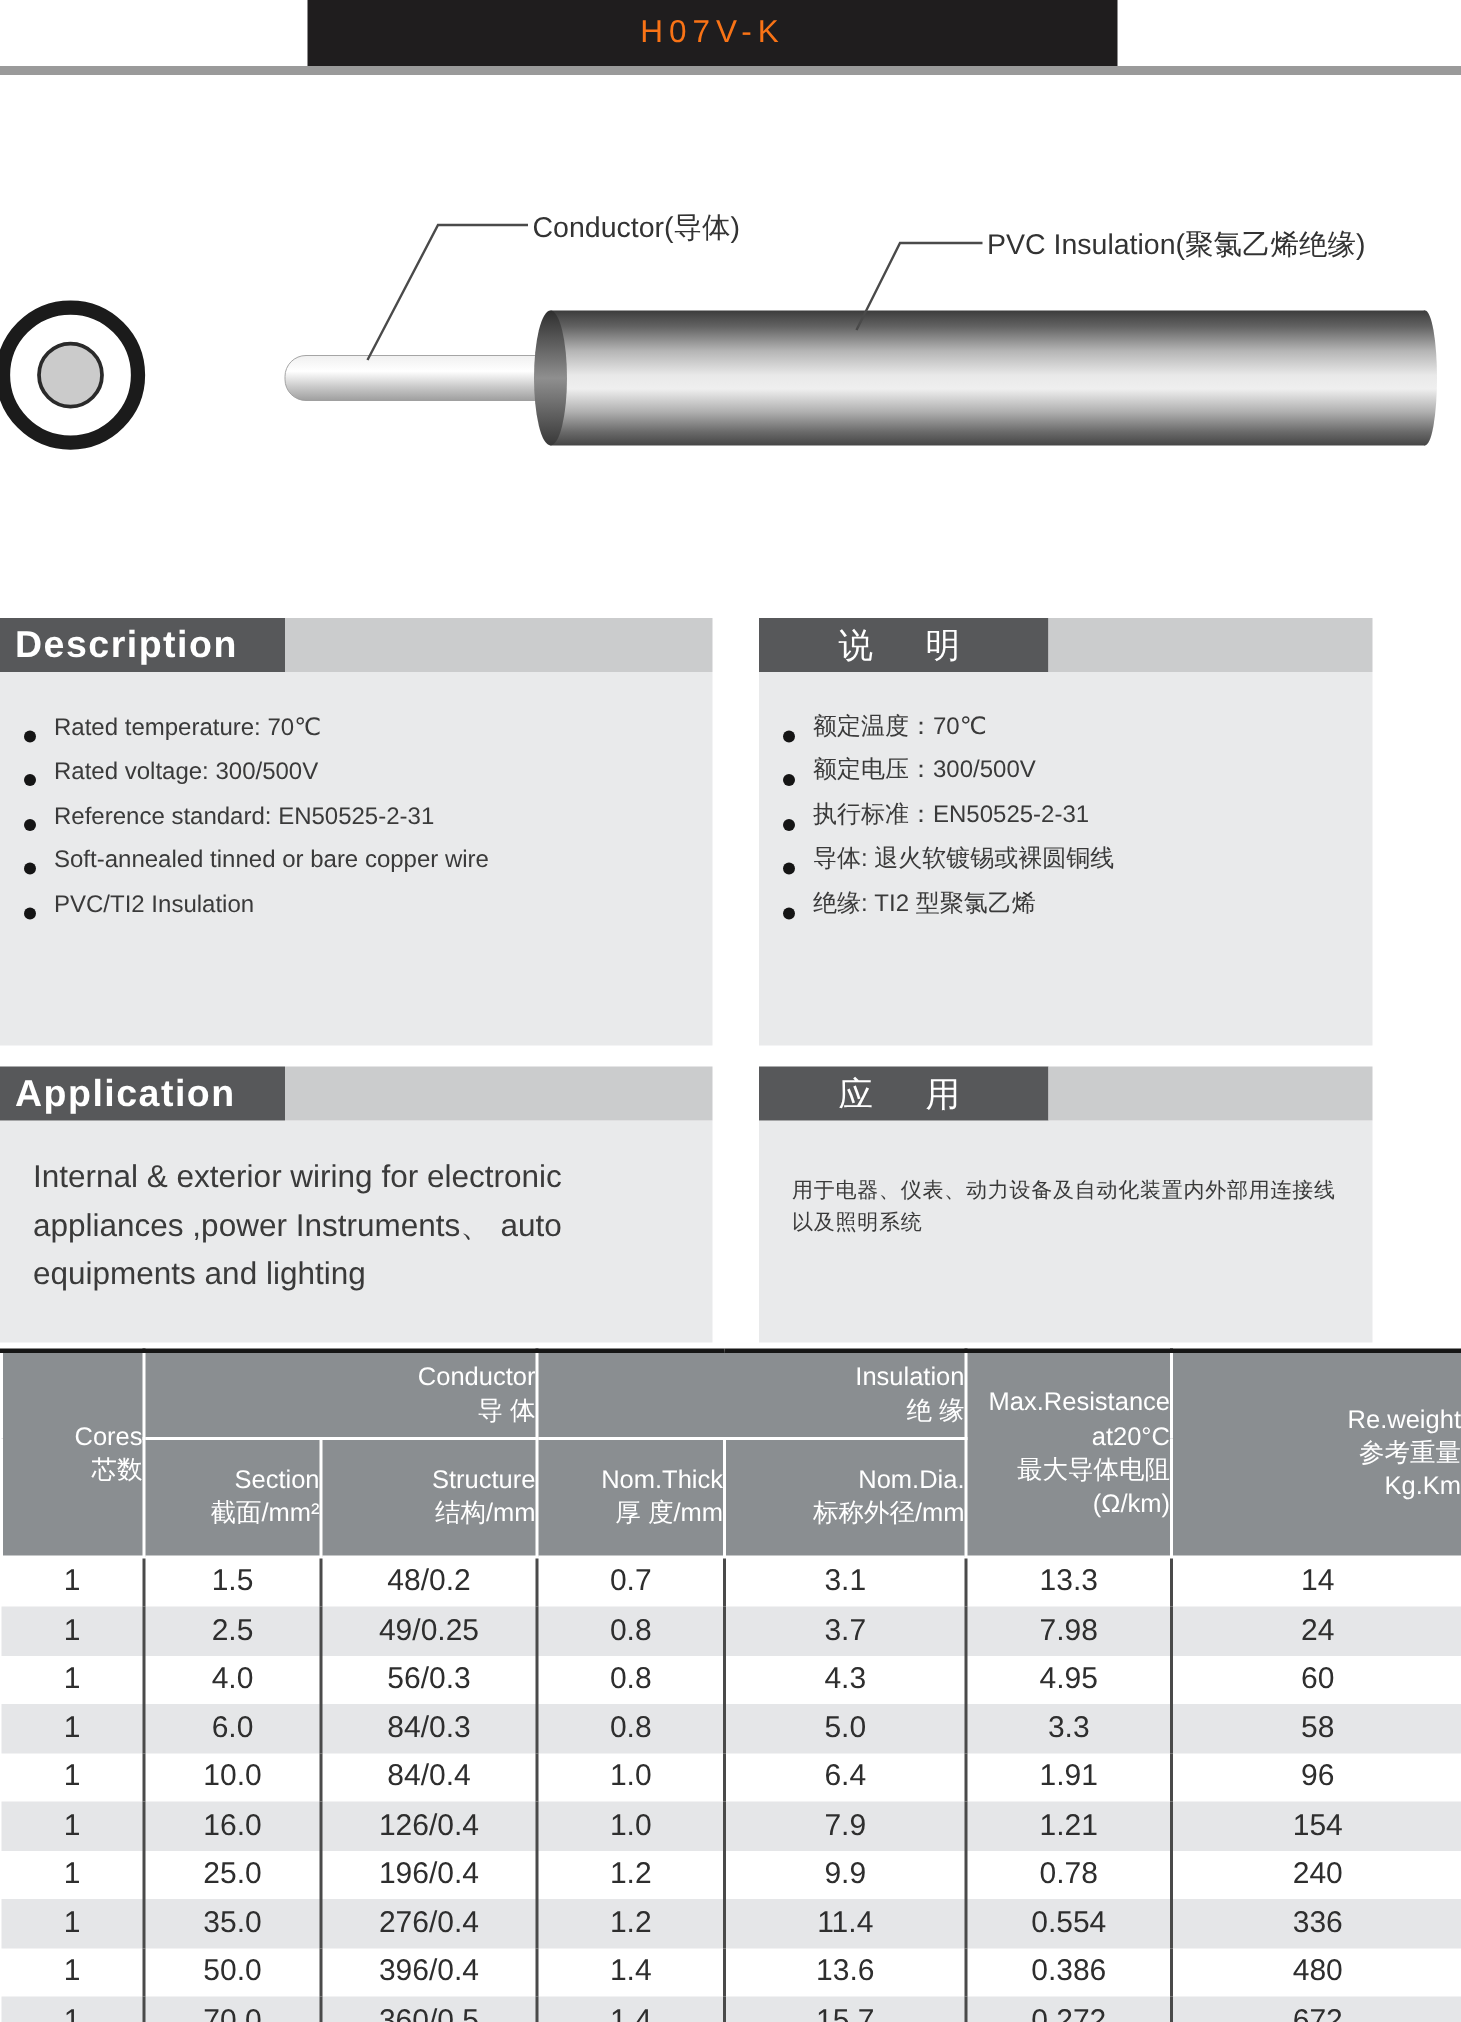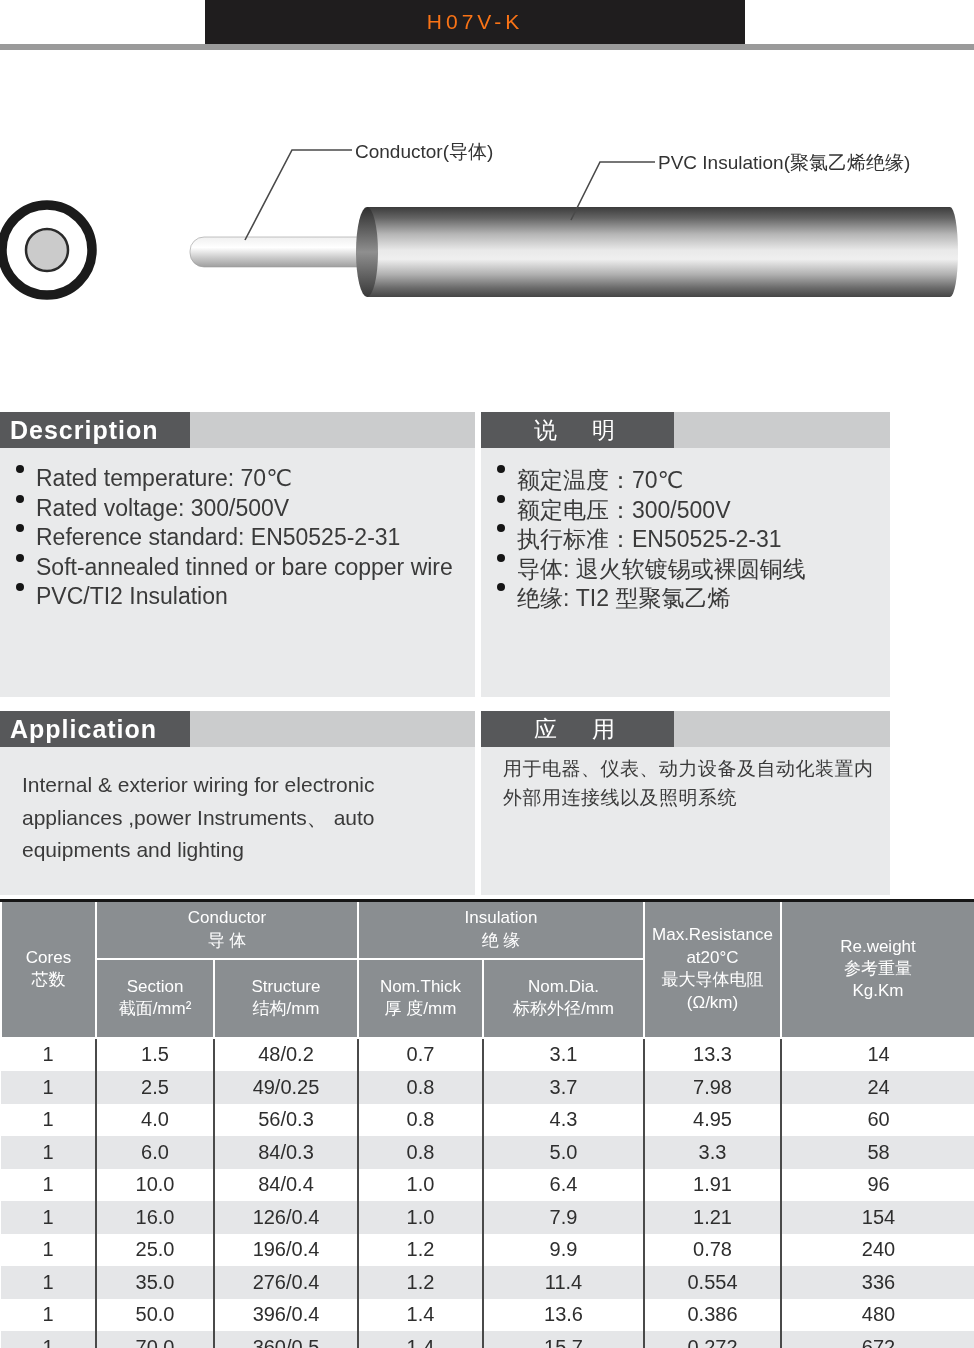--- a/index.html
+++ b/index.html
@@ -27,40 +27,40 @@
   .section{ position:absolute; }
   .sec-header{ display:flex; height:36px; }
   .sec-header .dark{ background:#57585a; color:#fff; display:flex; align-items:center; }
   .sec-header .rest{ background:#cbcccd; flex:1; }
   .sec-en .dark{ width:190px; padding-left:10px; font-size:25px; font-weight:bold; letter-spacing:1px; box-sizing:border-box;}
   .sec-zh .dark{ width:193px; justify-content:center; font-size:23px; font-weight:500; letter-spacing:6px; }
   .sec-body{ background:#e9eaeb; }
   .sec-desc{ top:412px; height:285px; }
   .sec-app{ top:711px; height:184px; }
   .col-l{ left:0; width:475px; }
-  .col-r{ left:481px; width:409px; }
+  .col-r{ left:506px; width:409px; }
   .sec-desc .sec-body{ height:249px; }
   .sec-app  .sec-body{ height:148px; }
 
   ul.bullets{ list-style:none; margin:0; padding:17px 6px 0 16px; }
-  ul.bullets li{ display:flex; align-items:flex-start; height:29.5px; font-size:23px; white-space:nowrap; }
+  ul.bullets li{ display:flex; align-items:flex-end; height:29.5px; font-size:16px; white-space:nowrap; }
   ul.bullets .dot{ width:8px; height:8px; border-radius:50%; background:#151515; margin-right:12px; flex:none; }
 
   .app-text{ padding:22px 0 0 22px; font-size:21px; line-height:1.55; width:372px; }
-  .app-text-zh{ padding:8px 0 0 22px; font-size:19px; line-height:1.5; width:376px; letter-spacing:0.5px; }
+  .app-text-zh{ padding:36px 0 0 22px; font-size:14px; line-height:1.5; width:376px; letter-spacing:0.5px; }
 
   
   table.spec{
     position:absolute; left:0; top:899px; width:974px;
     border-collapse:collapse; table-layout:fixed;
     border-top:3px solid #161616; border-bottom:3px solid #161616;
   }
   table.spec th{
     background:#8a8e91; color:#ffffff; font-weight:normal;
-    font-size:17px; line-height:1.32; white-space:pre-line; text-align:center; vertical-align:middle;
+    font-size:17px; line-height:1.32; white-space:pre-line; text-align:right; vertical-align:middle;
     border:2px solid #ffffff; padding:0;
   }
   table.spec thead tr.r1{ height:58px; }
   table.spec thead tr.r2{ height:79px;margin-top:35px; }
   table.spec td{
     font-size:20px; color:#2e2e2e; text-align:center; vertical-align:middle;
     height:32.5px; padding:0; border-right:2px solid #4a4a4a;
   }
   table.spec td:last-child{ border-right:none; }
   table.spec tbody tr:nth-of-type(even){ background:#e5e6e8; }

